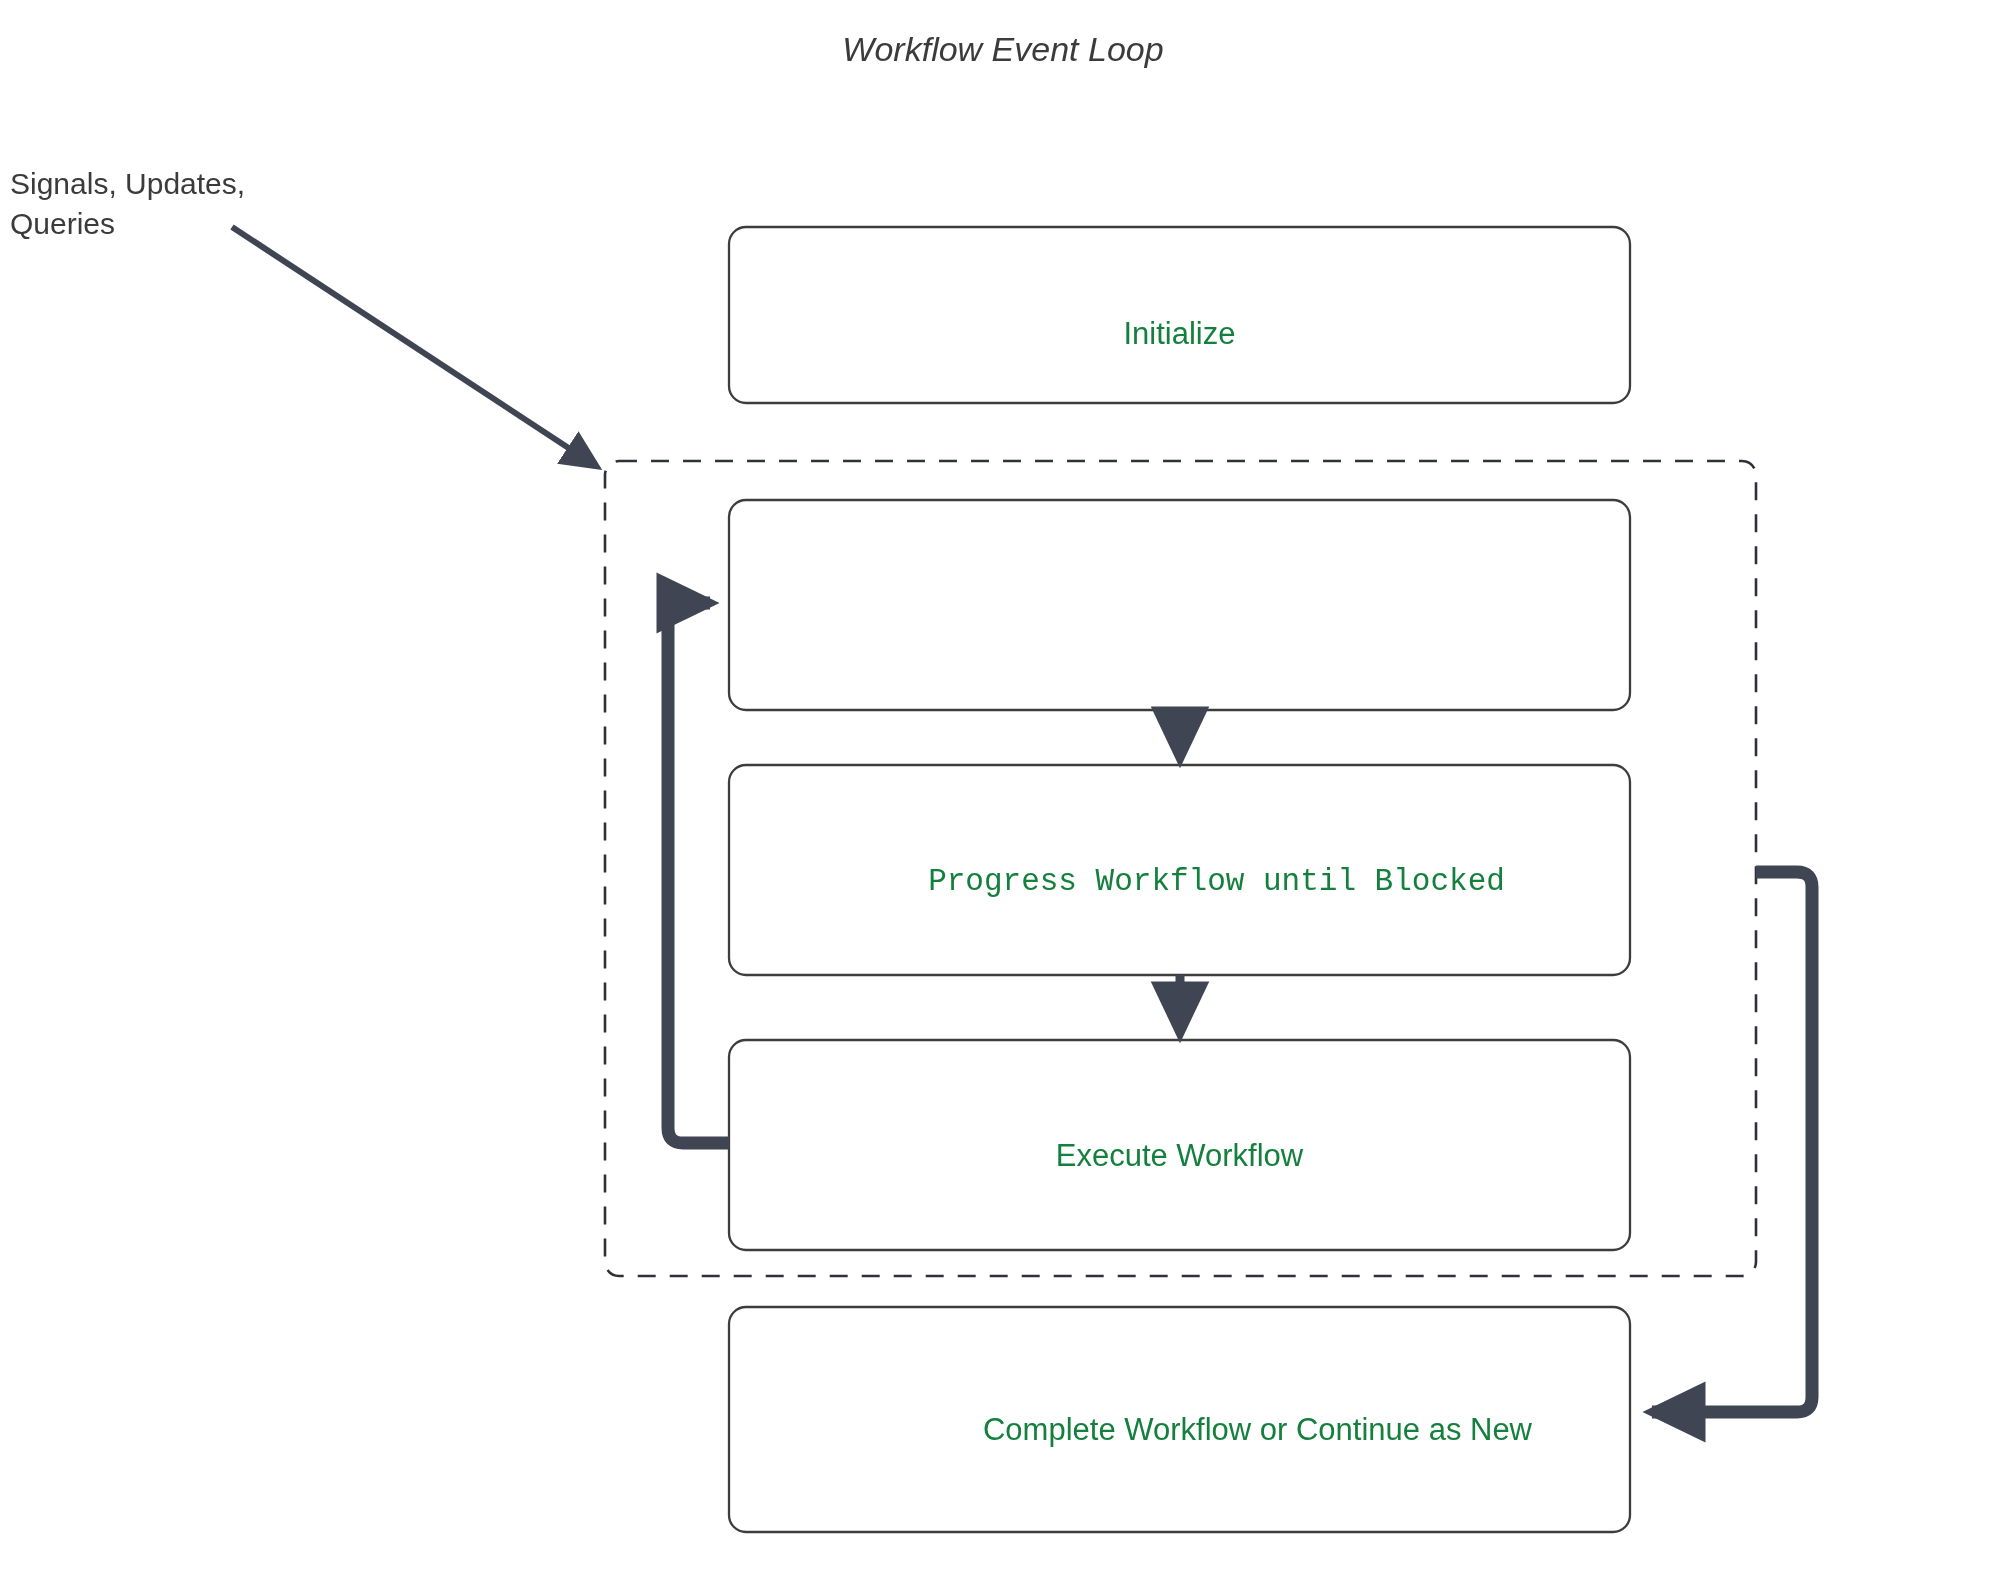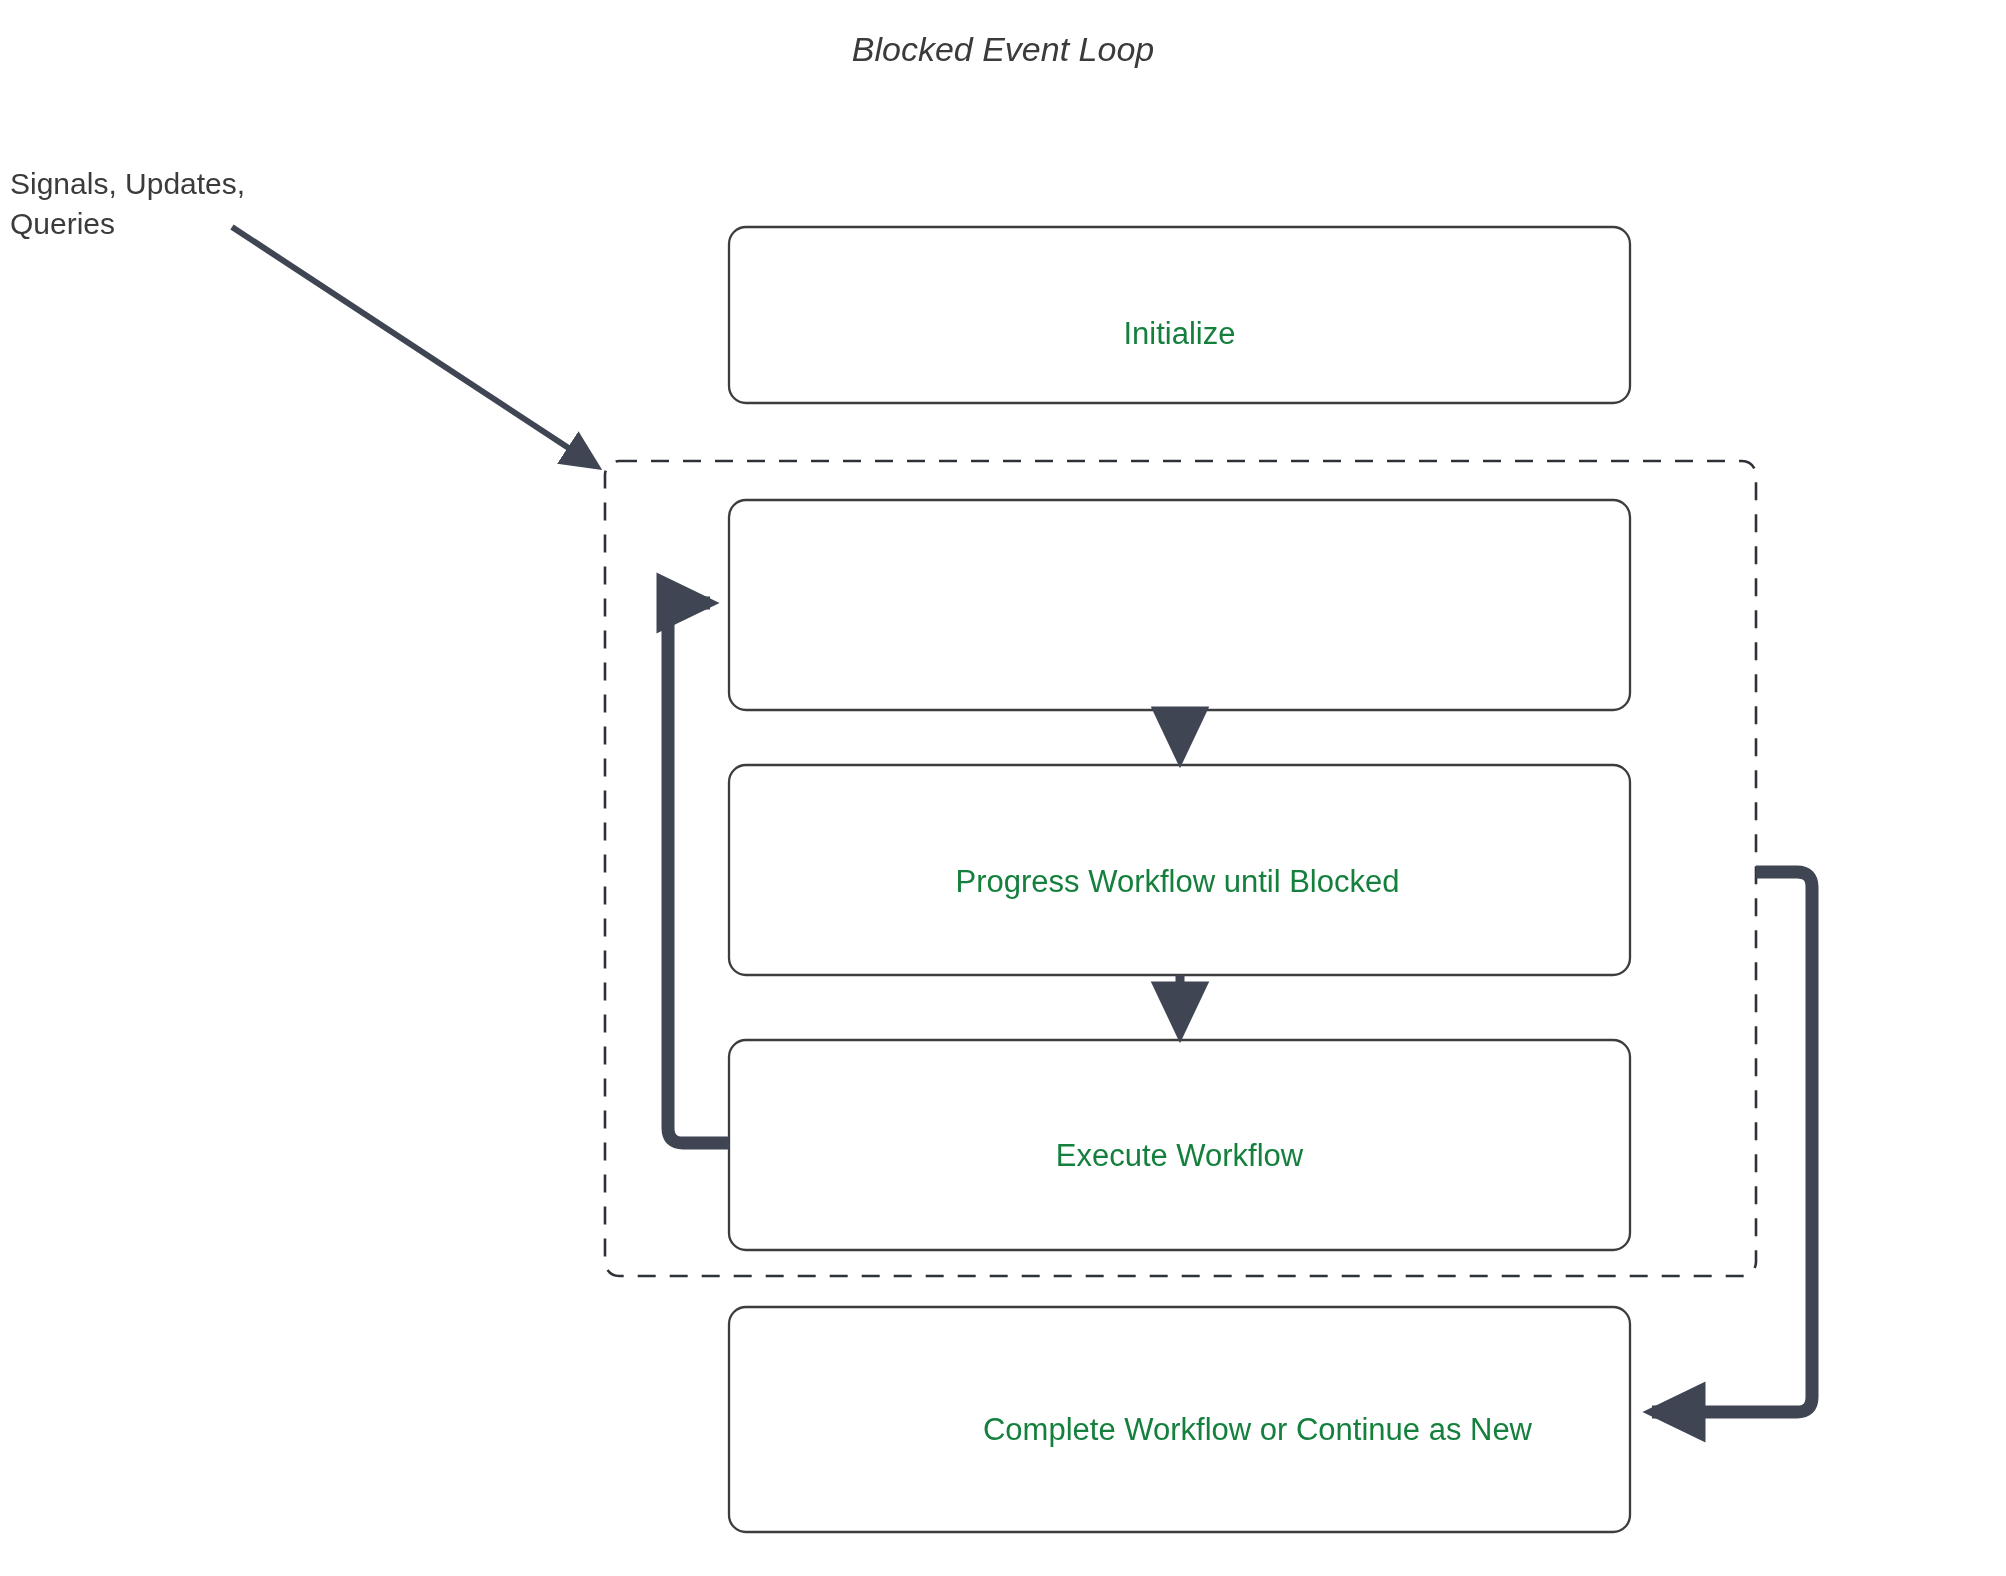--- a/index.html
+++ b/index.html
@@ -62,21 +62,21 @@
     line-height: 40px;
     margin-top: 24px;
   }
   #label-signals {
     left: 10px;
     top: 140px;
     width: 300px;
   }
   #label-initialize      { left: 729px; top: 315px;  width: 901px; }
   #label-progress-su     { left: 729px; top: 589px;  width: 901px; }
-  #label-progress-wf     { left: 729px; top: 863px;  width: 897px; }
+  #label-progress-wf     { left: 768px; top: 863px;  width: 897px; font-family: Liberation Mono, monospace; }
   #label-execute-queries { left: 729px; top: 1137px; width: 901px; }
   #label-complete        { left: 729px; top: 1411px; width: 1057px; }
 </style>
 </head>
 <body>
 
 <div id="canvas">
 
   <svg id="diagram-svg" viewBox="0 0 2006 1576">
     <defs>
@@ -106,21 +106,21 @@
 
     <line x1="1180" y1="975" x2="1180" y2="1032" stroke="#3f4552" stroke-width="9" marker-end="url(#arrow-thin)"></line>
 
     <path d="M 729 1143 L 683 1143 Q 668 1143 668 1128 L 668 618 Q 668 603 683 603 L 710 603" fill="none" stroke="#3f4552" stroke-width="13" stroke-linecap="butt" stroke-linejoin="round" marker-end="url(#arrow-thick)"></path>
 
     <path d="M 1756 872 L 1797 872 Q 1812 872 1812 887 L 1812 1397 Q 1812 1412 1797 1412 L 1652 1412" fill="none" stroke="#3f4552" stroke-width="13" stroke-linecap="butt" stroke-linejoin="round" marker-end="url(#arrow-thick)"></path>
   </svg>
 
   <div class="layer-text">
 
-    <div class="diagram-title">Blocked Event Loop</div>
+    <div class="diagram-title">Workflow Event Loop</div>
 
     <div class="edge-label" id="label-signals"><span>Signals, Updates,</span><br><span>Queries</span></div>
 
     <div class="node-label" id="label-initialize">Initialize</div>
 
 
     <div class="node-label" id="label-progress-wf">Progress Workflow until Blocked</div>
 
     <div class="node-label" id="label-execute-queries">Execute Workflow</div>
 

